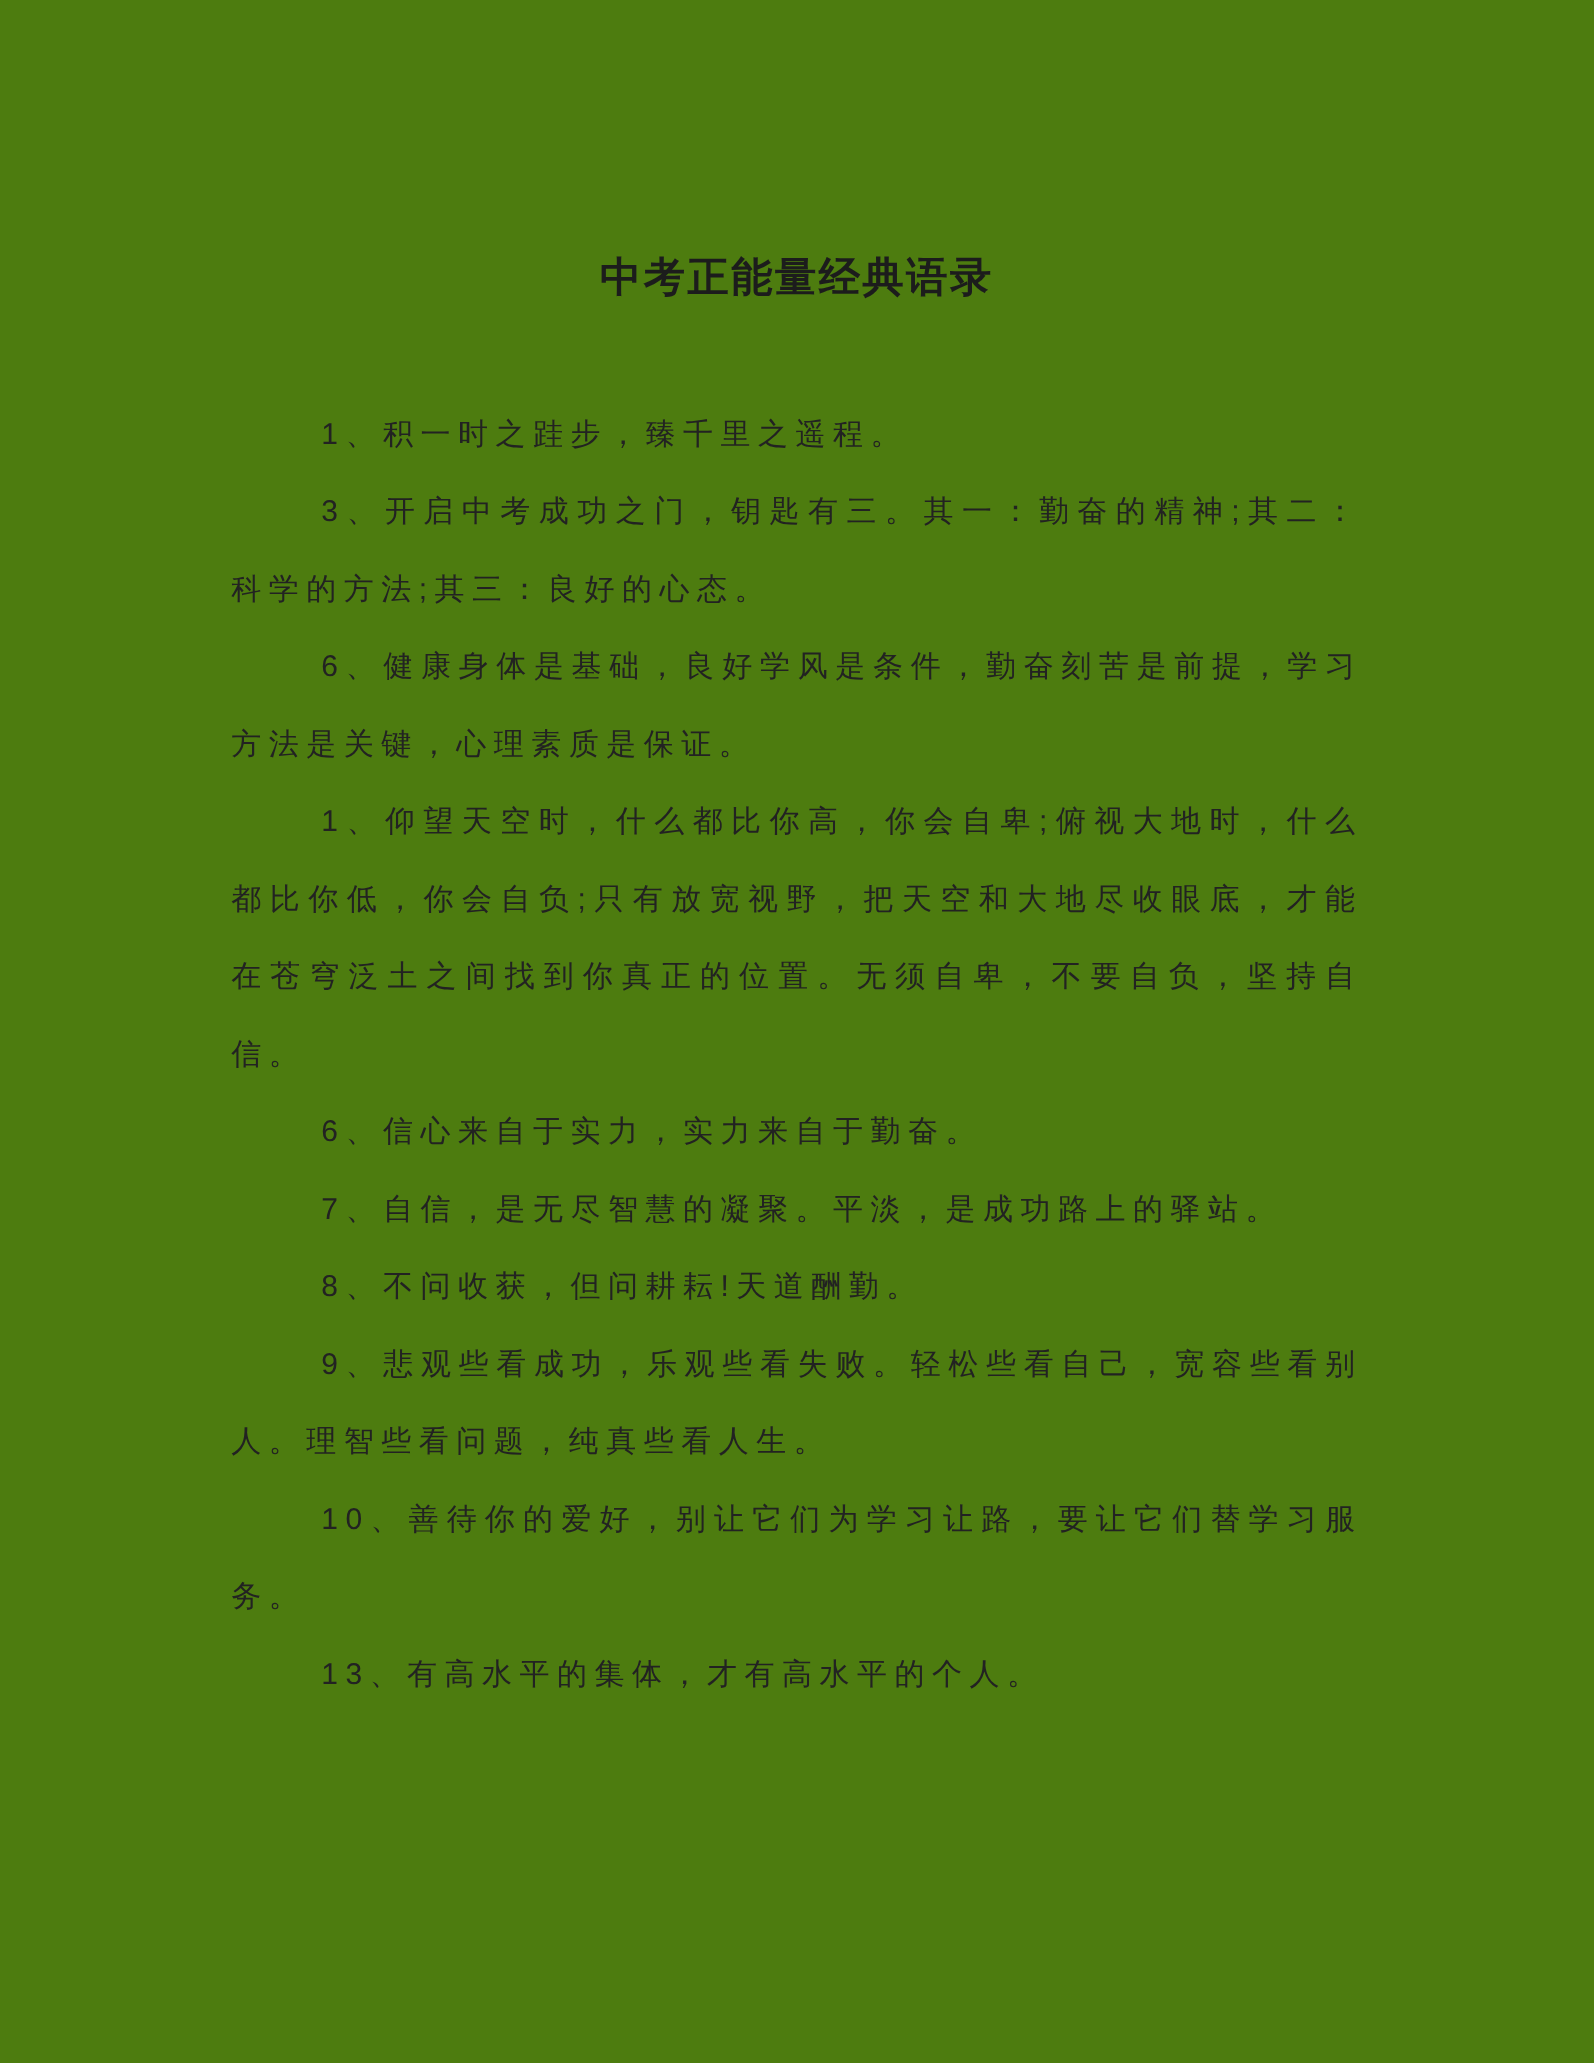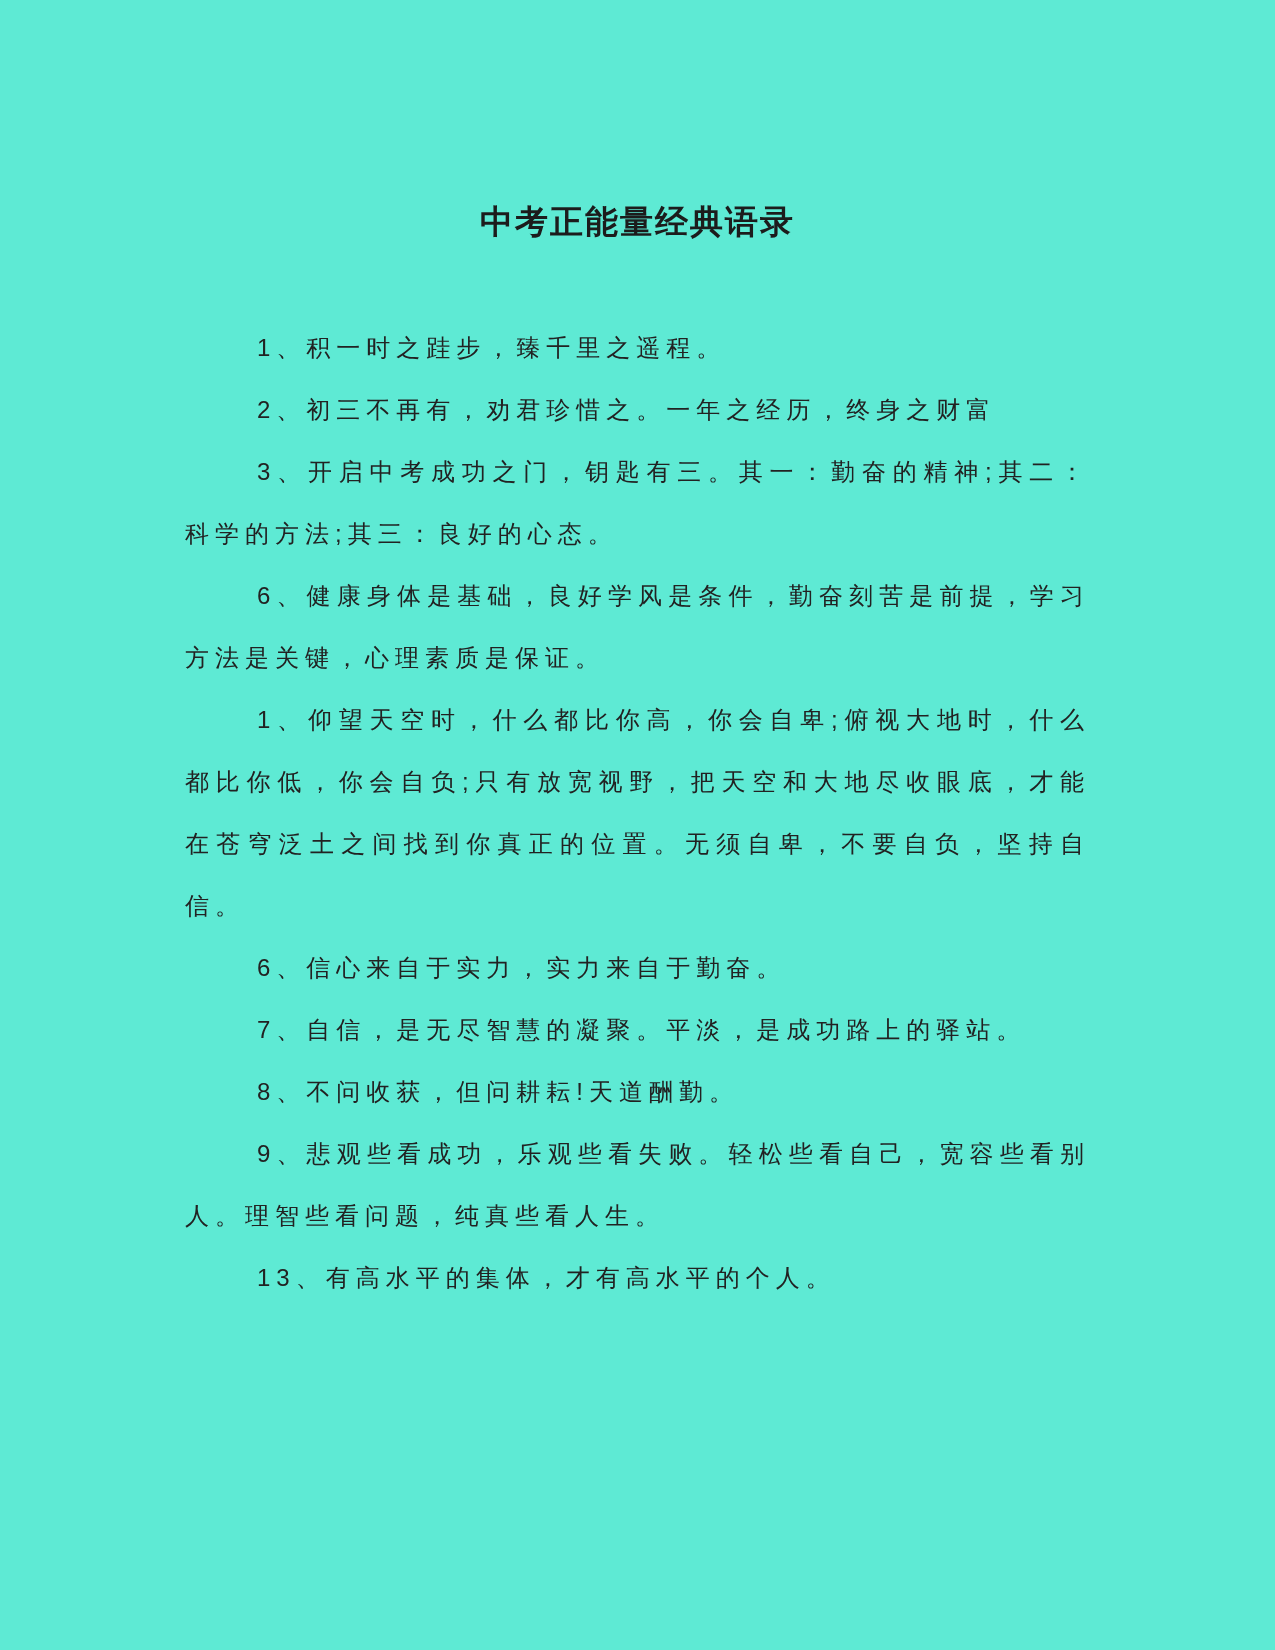--- a/index.html
+++ b/index.html
@@ -4,21 +4,21 @@
 <style>
   html, body {
     margin: 0;
     padding: 0;
     background: #ffffff;
   }
   .page {
     position: relative;
     width: 1275px;
     height: 1650px;
-    background: #5eead4;
+    background: #4d7c0f;
     overflow: hidden;
     box-sizing: border-box;
   }
   .content {
     position: absolute;
     left: 185px;
     right: 185px;
     top: 0;
   }
   .doc-title {
@@ -46,24 +46,24 @@
   }
 </style>
 </head>
 <body>
 
 <div class="page">
   <div class="content">
     <h1 class="doc-title">中考正能量经典语录</h1>
     <div class="quotes">
       <p class="quote">1、积一时之跬步，臻千里之遥程。</p>
-      <p class="quote">2、初三不再有，劝君珍惜之。一年之经历，终身之财富</p>
       <p class="quote">3、开启中考成功之门，钥匙有三。其一：勤奋的精神;其二：科学的方法;其三：良好的心态。</p>
       <p class="quote">6、健康身体是基础，良好学风是条件，勤奋刻苦是前提，学习方法是关键，心理素质是保证。</p>
       <p class="quote">1、仰望天空时，什么都比你高，你会自卑;俯视大地时，什么都比你低，你会自负;只有放宽视野，把天空和大地尽收眼底，才能在苍穹泛土之间找到你真正的位置。无须自卑，不要自负，坚持自信。</p>
       <p class="quote">6、信心来自于实力，实力来自于勤奋。</p>
       <p class="quote">7、自信，是无尽智慧的凝聚。平淡，是成功路上的驿站。</p>
       <p class="quote">8、不问收获，但问耕耘!天道酬勤。</p>
       <p class="quote">9、悲观些看成功，乐观些看失败。轻松些看自己，宽容些看别人。理智些看问题，纯真些看人生。</p>
+      <p class="quote">10、善待你的爱好，别让它们为学习让路，要让它们替学习服务。</p>
       <p class="quote">13、有高水平的集体，才有高水平的个人。</p>
     </div>
   </div>
 </div>
 
 </body></html>

